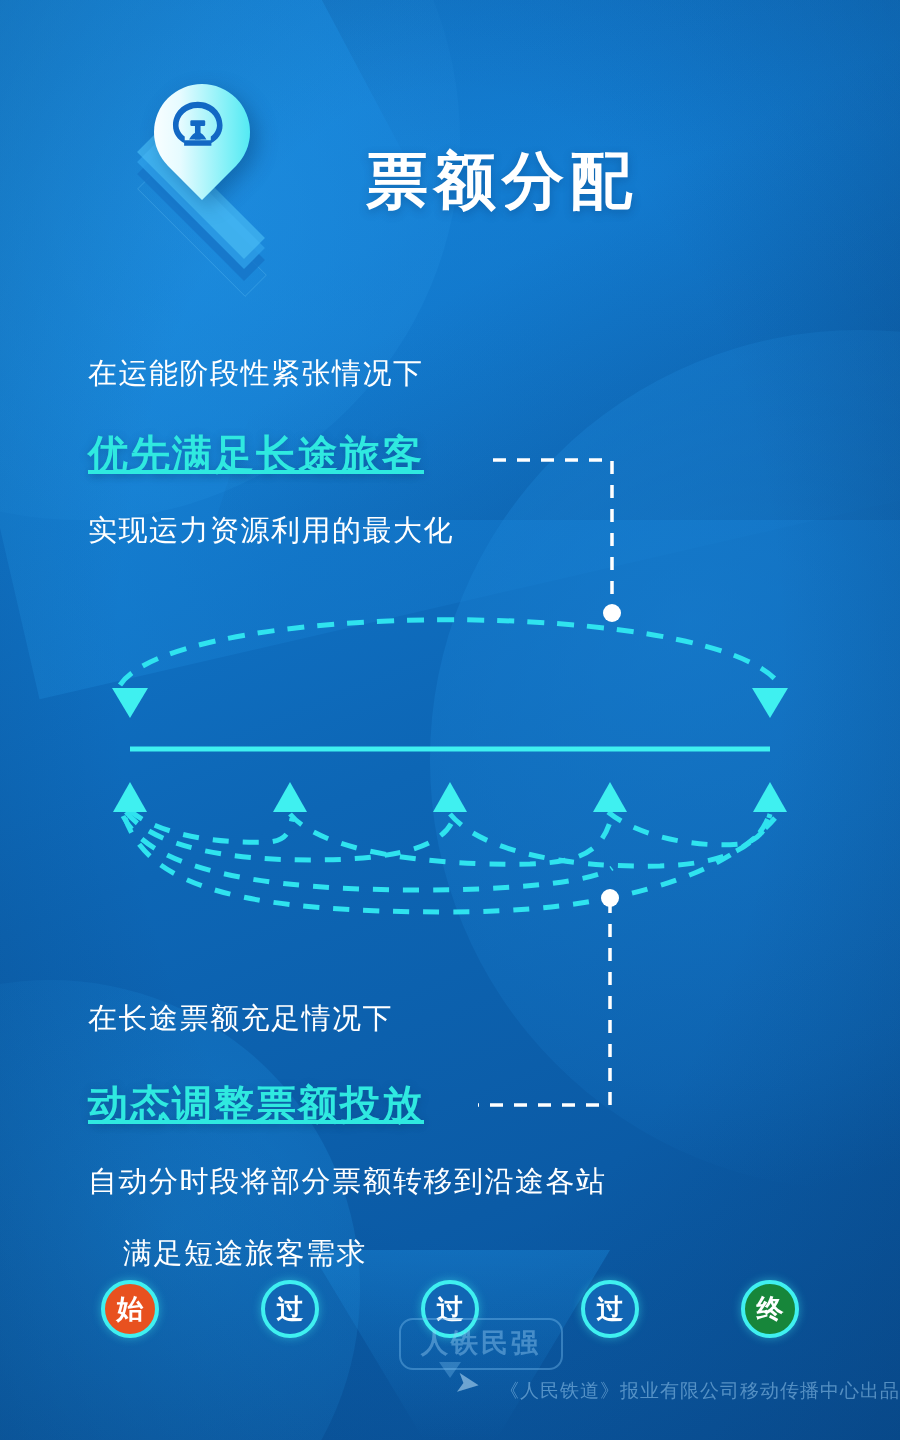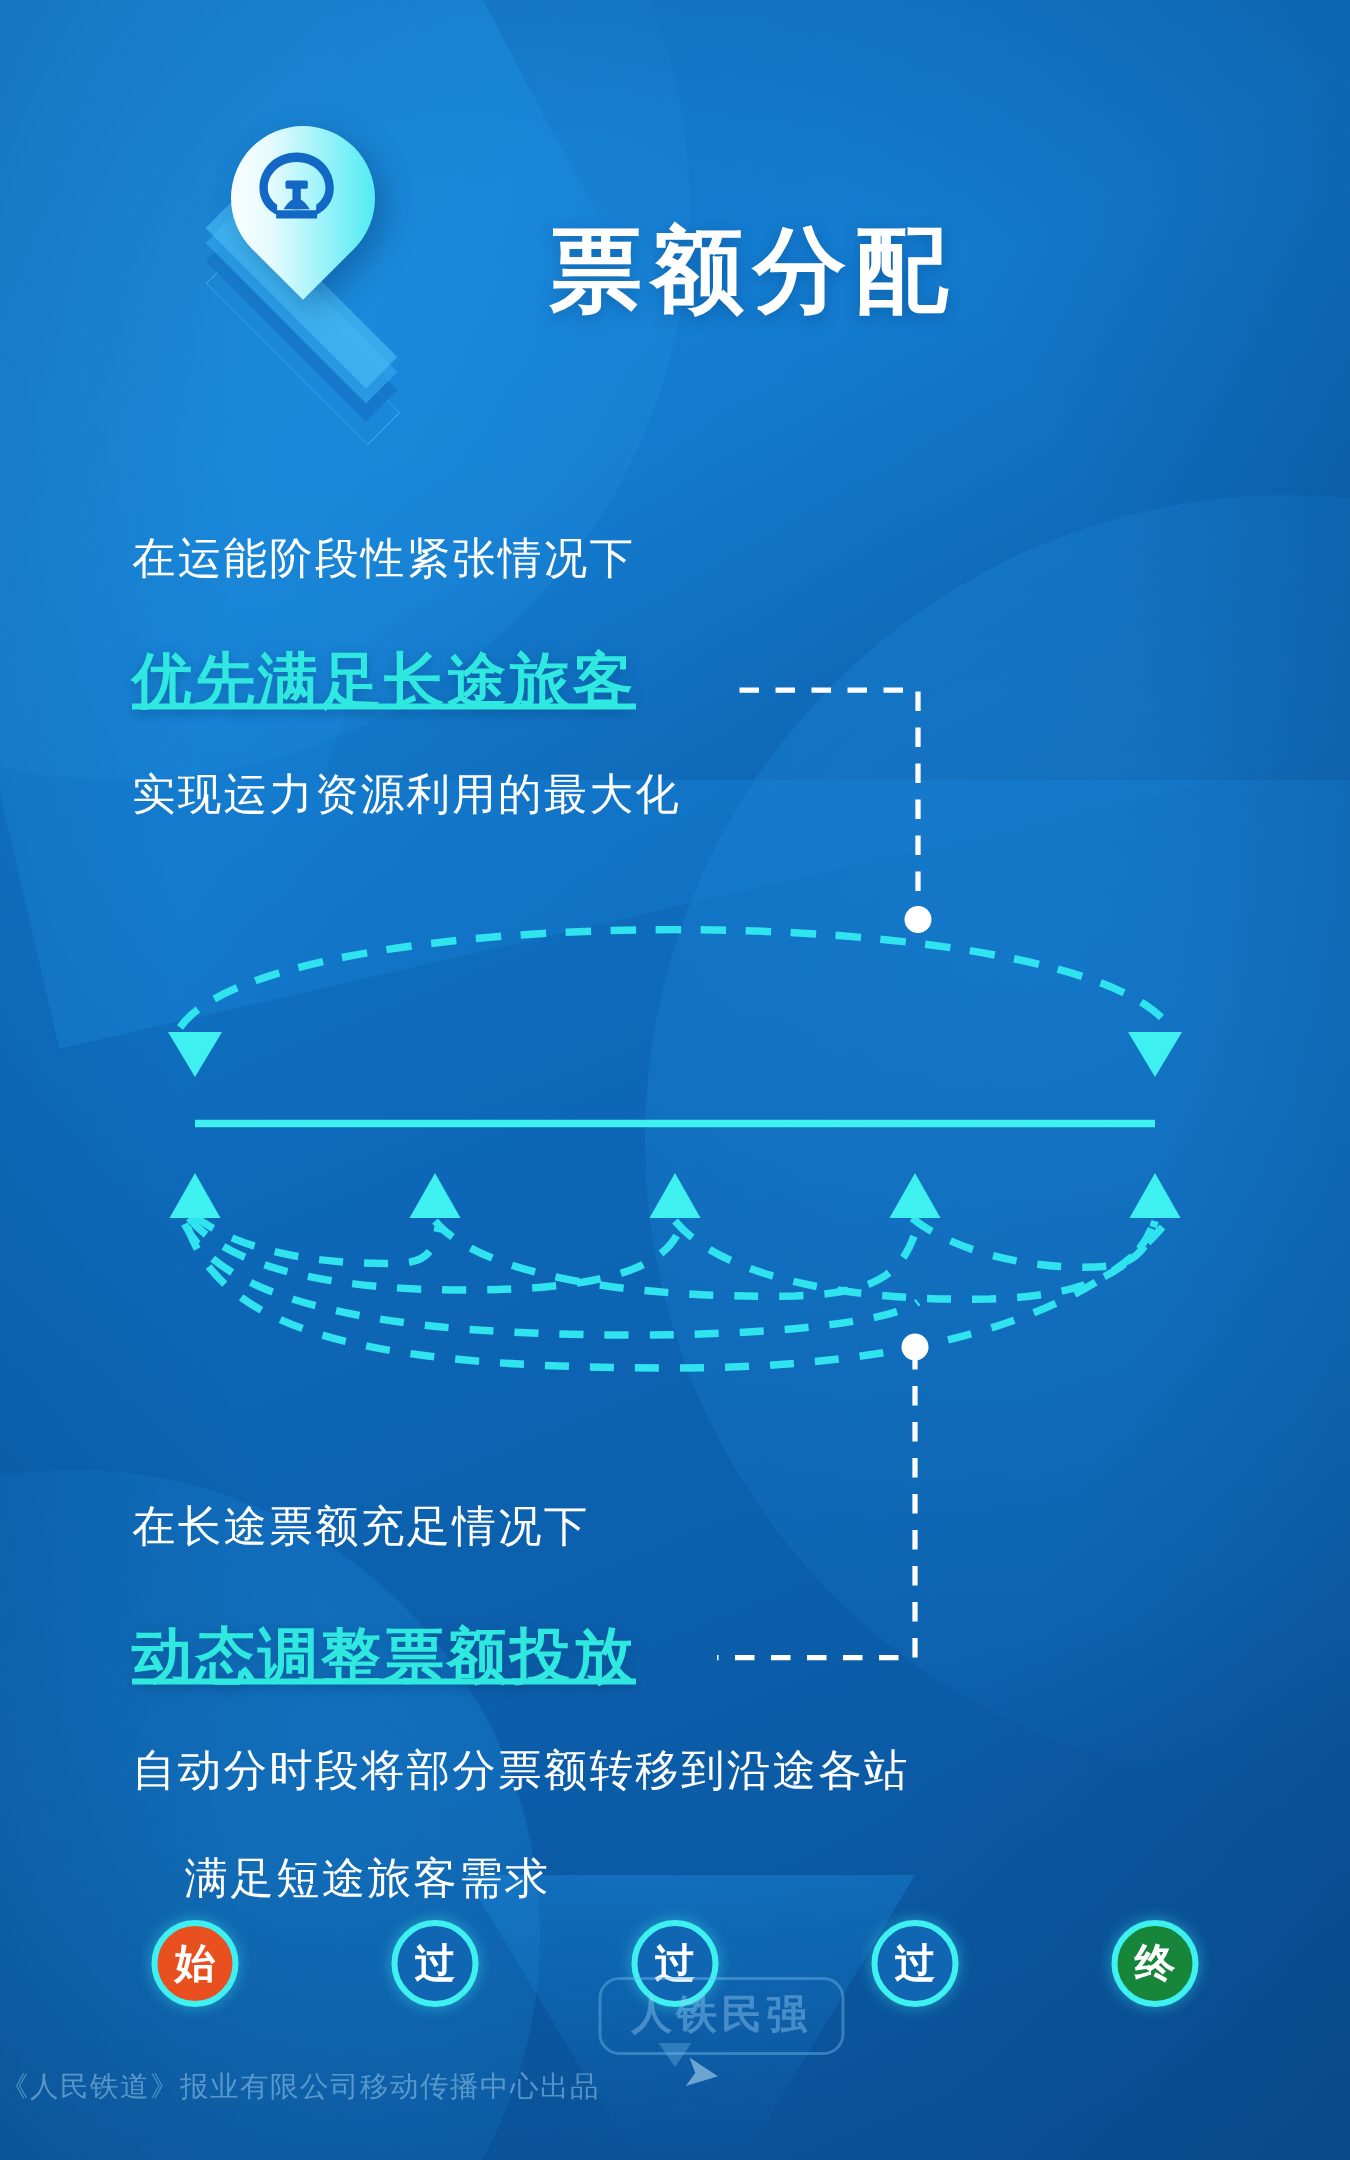--- a/index.html
+++ b/index.html
@@ -178,21 +178,21 @@
     border-top: 16px solid rgba(120,190,240,0.33);
   }
   .cursor {
     position: absolute; left: 455px; top: 1368px;
     color: rgba(190,225,250,0.55);
     font-size: 30px; line-height: 1;
     transform: rotate(8deg);
   }
   .caption {
     position: absolute; left: 0; top: 68px; width: 900px;
-    text-align: left;
+    text-align: right;
     font-size: 19px; letter-spacing: 1px;
     color: rgba(160,210,245,0.50);
   }
 </style>
 </head>
 <body>
 
 <div id="poster">
 
   <div class="bg-base"></div>

